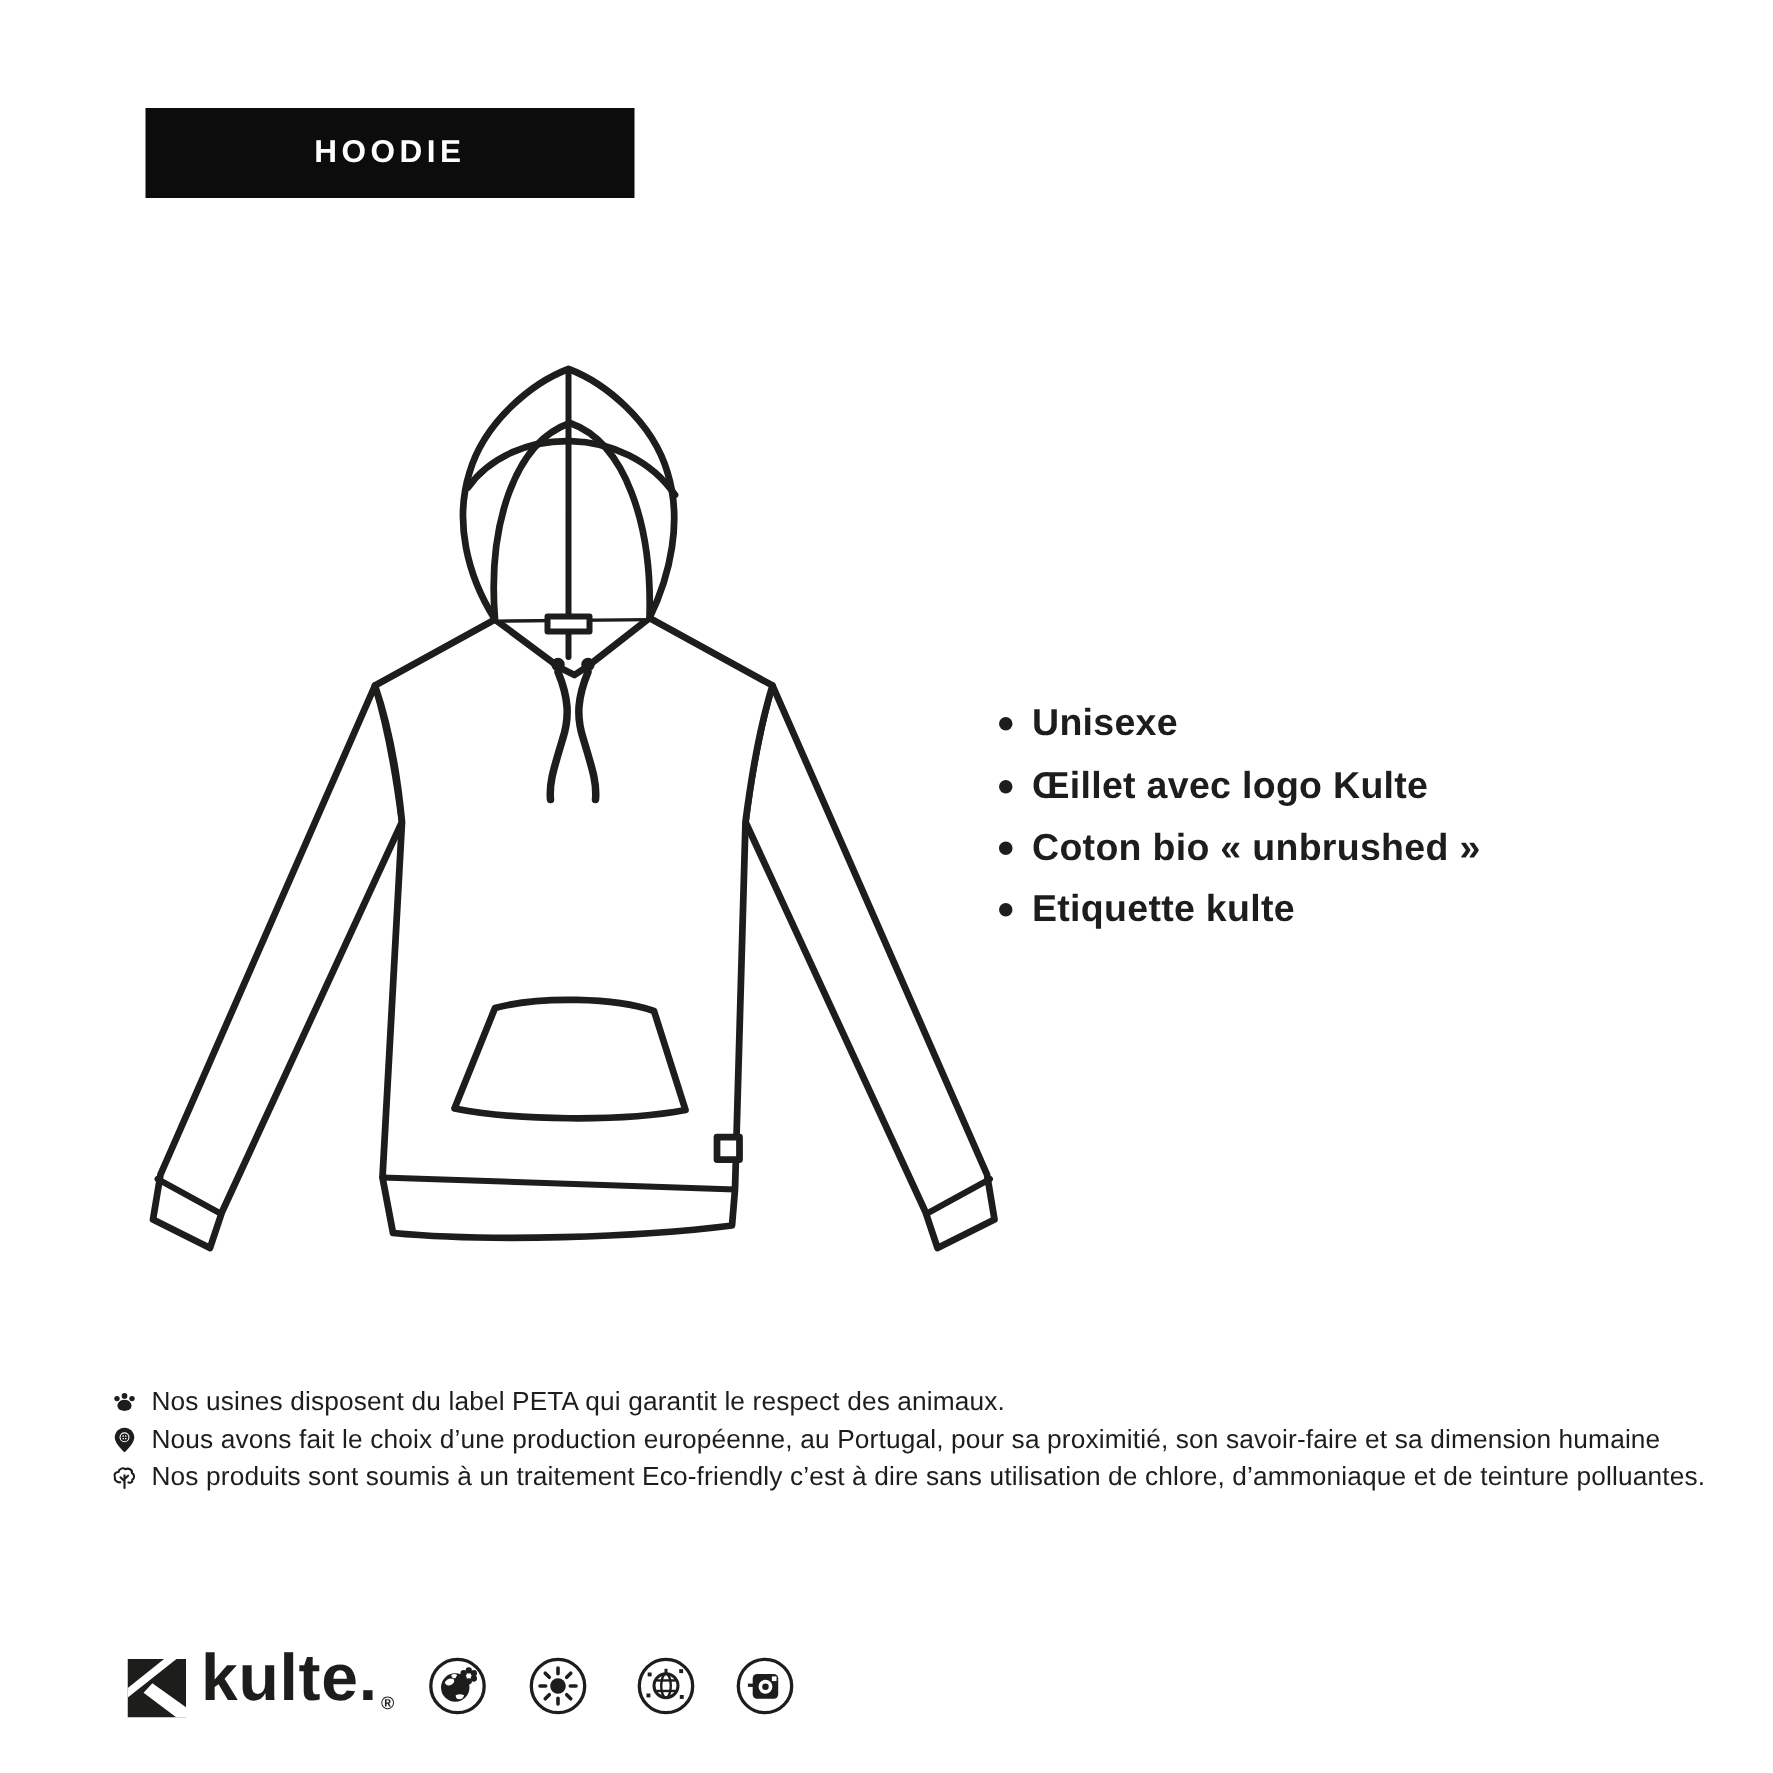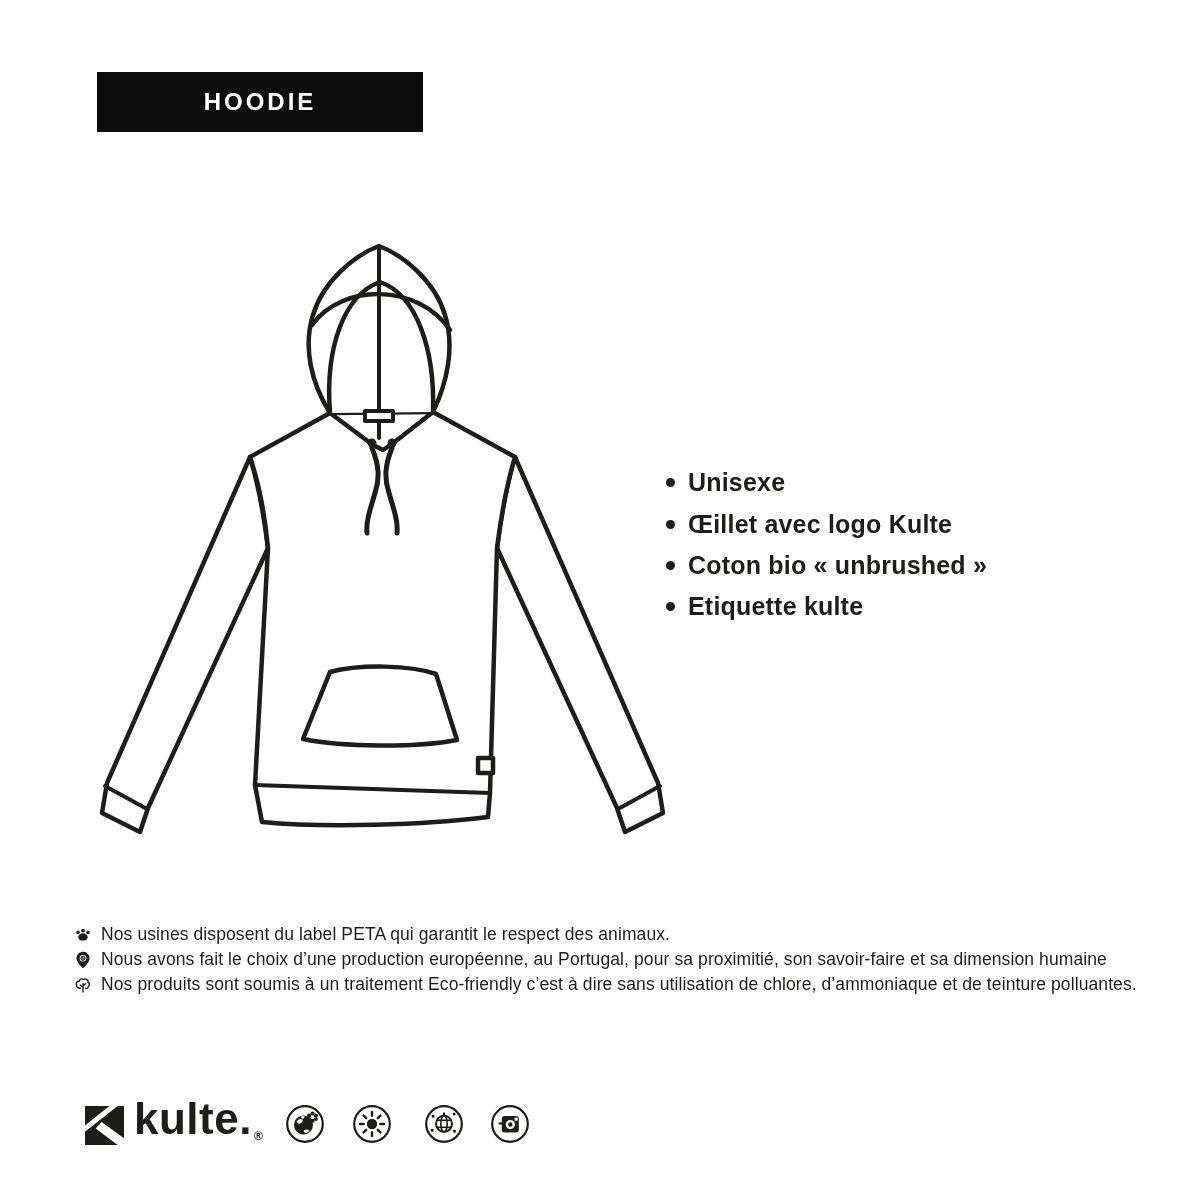--- a/index.html
+++ b/index.html
@@ -6,21 +6,21 @@
   #sheet{
     position:relative;width:1182px;height:1182px;background:#ffffff;overflow:hidden;
     font-family:"Liberation Sans", sans-serif;color:#1d1d1b;
   }
   
   #title-bar{
     position:absolute;left:97px;top:72px;width:326px;height:60px;background:#0c0c0c;
     display:flex;align-items:center;justify-content:center;
   }
   #title-bar .title{
-    color:#ffffff;font-size:24px;font-weight:bold;letter-spacing:3px;
+    color:#ffffff;font-size:21px;font-weight:bold;letter-spacing:3px;
   }
   
   #drawing{position:absolute;left:95px;top:235px;}
   
   #features{position:absolute;left:666px;top:462px;}
   .feature{display:flex;align-items:center;height:41.4px;}
   .feature .dot{width:9px;height:9px;border-radius:50%;background:#1d1d1b;margin-right:13px;flex:0 0 auto;}
   .feature .label{font-size:25px;font-weight:bold;letter-spacing:0.2px;white-space:nowrap;}
   
   #notes{position:absolute;left:74px;top:922px;}

